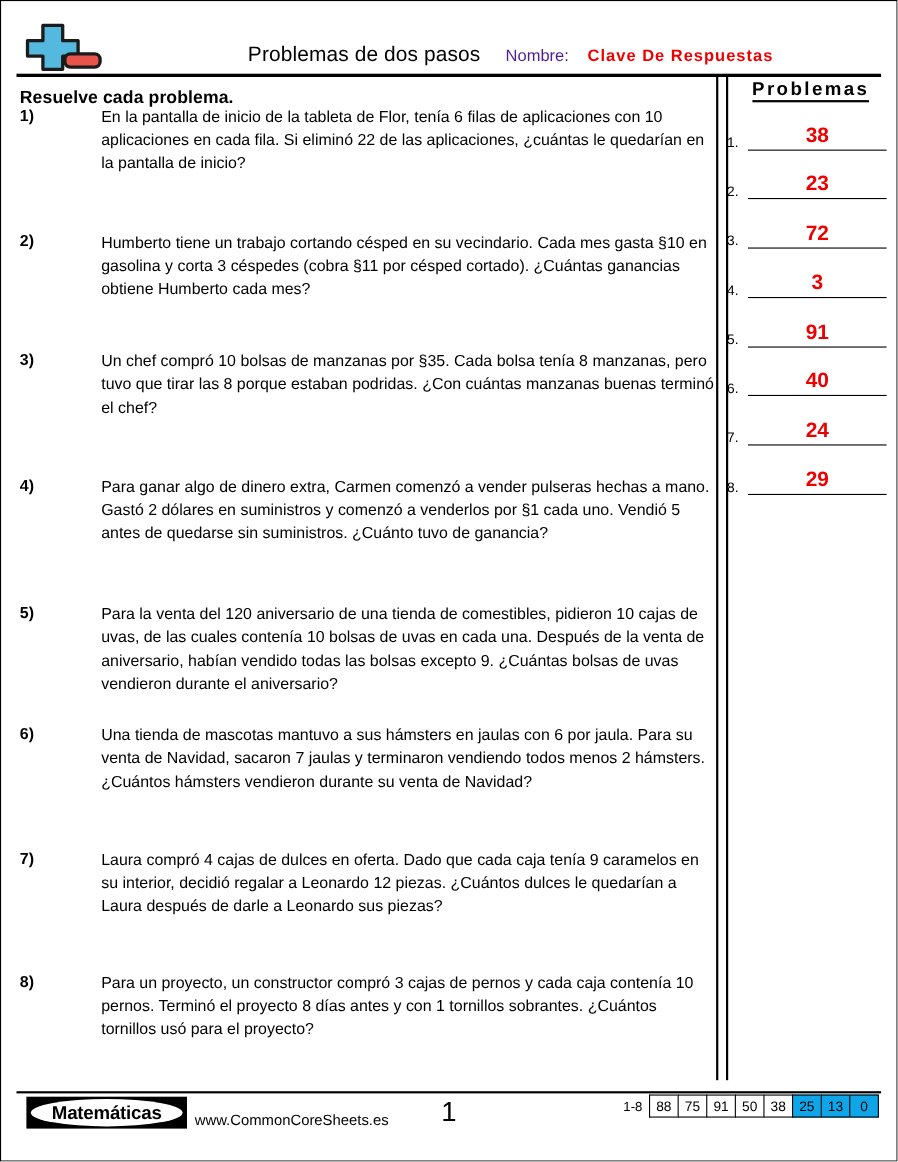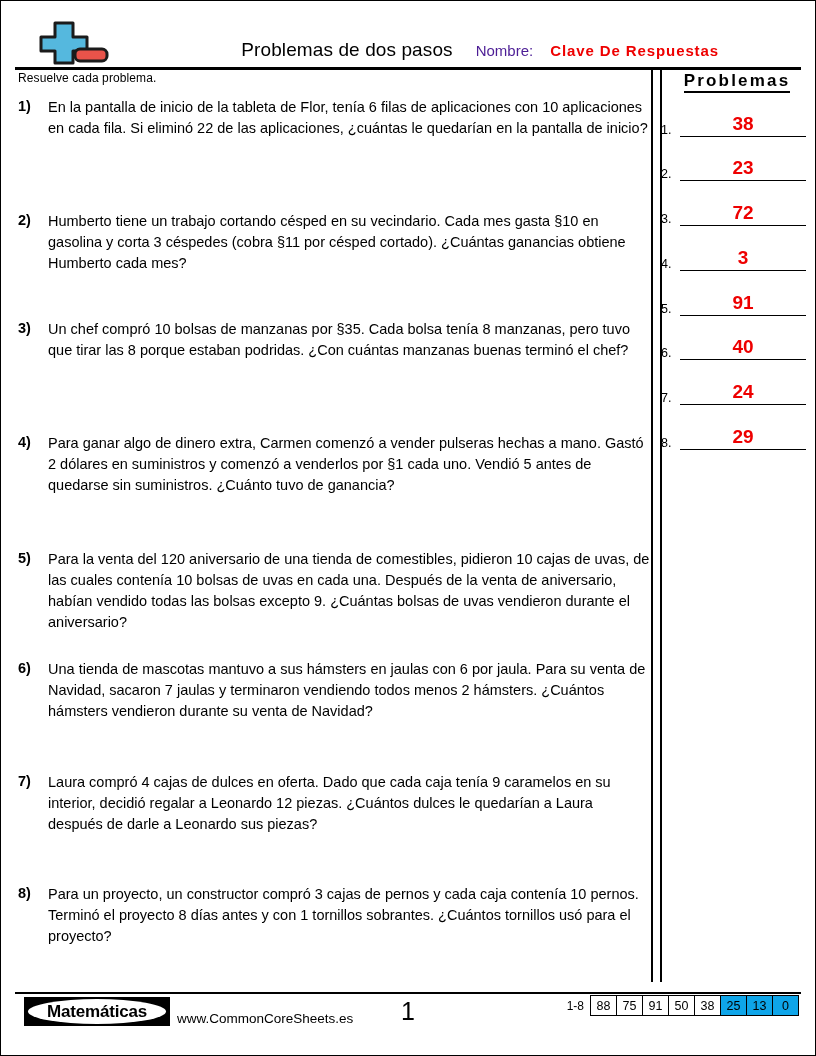--- a/index.html
+++ b/index.html
@@ -17,21 +17,21 @@
     height: 1056px;
     box-sizing: border-box;
     border: 1px solid #000;
     background: #fff;
     overflow: hidden;
   }
 
   
   .header {
     position: absolute;
-    left: 16px; top: 0;
+    left: 0; top: 0;
     width: 714px;
     height: 66px;
   }
   .logo {
     position: absolute;
     left: 16px; top: 18px;
     width: 76px; height: 46px;
   }
   .title {
     position: absolute;
@@ -58,23 +58,23 @@
     position: absolute;
     left: 14px; top: 66px;
     width: 786px;
     height: 3px;
     background: #000;
   }
 
   
   .instruction {
     position: absolute;
-    left: 17px; top: 70px;
-    font-size: 12px;
-    font-weight: normal;
+    left: 17px; top: 80px;
+    font-size: 16px;
+    font-weight: bold;
     letter-spacing: .1px;
   }
 
   
   .divider {
     position: absolute;
     left: 650px; top: 69px;
     width: 7px;
     height: 912px;
     border-left: 2px solid #000;
@@ -98,20 +98,21 @@
     flex: 0 0 30px;
     font-size: 14.5px;
     font-weight: bold;
     padding-top: 1px;
   }
   .p-text {
     flex: 1 1 auto;
     font-size: 14.5px;
     line-height: 21px;
     text-align: left;
+    margin-left: 44px;
   }
 
   
   .answers-head {
     position: absolute;
     left: 657px; top: 70px;
     width: 158px;
     text-align: center;
     font-size: 17px;
     font-weight: bold;

